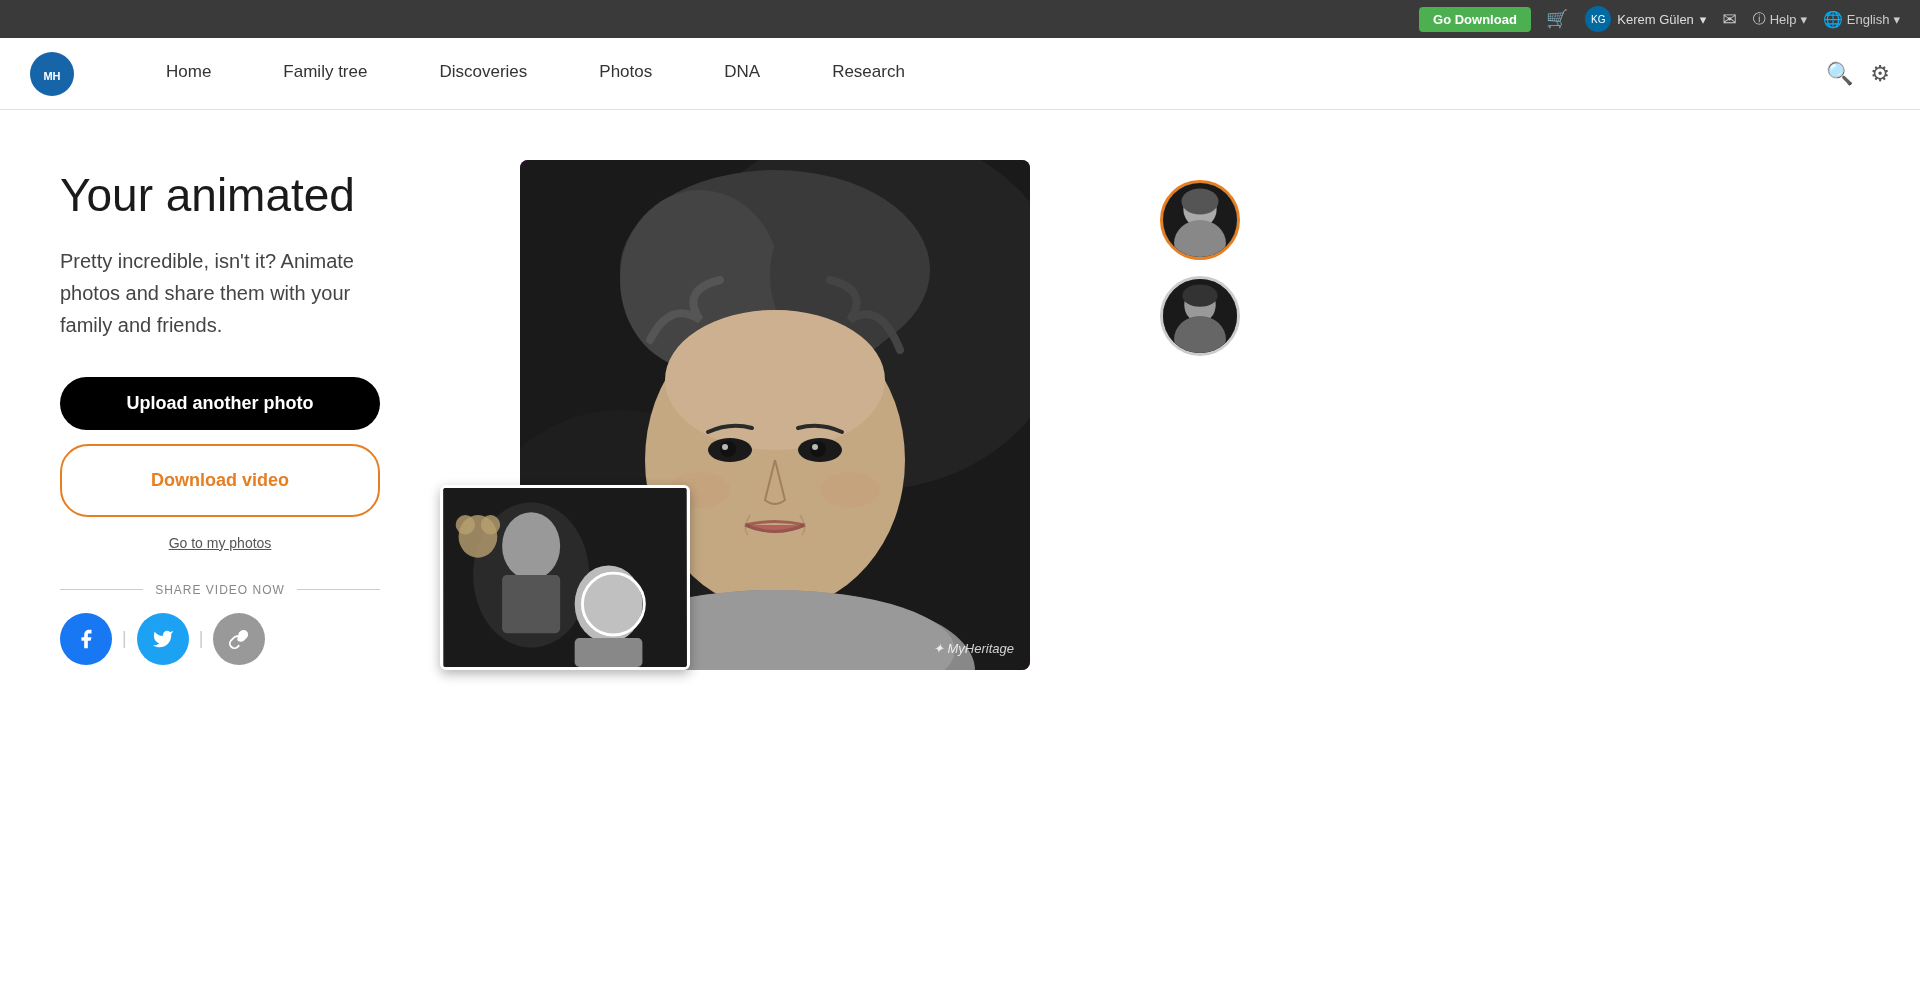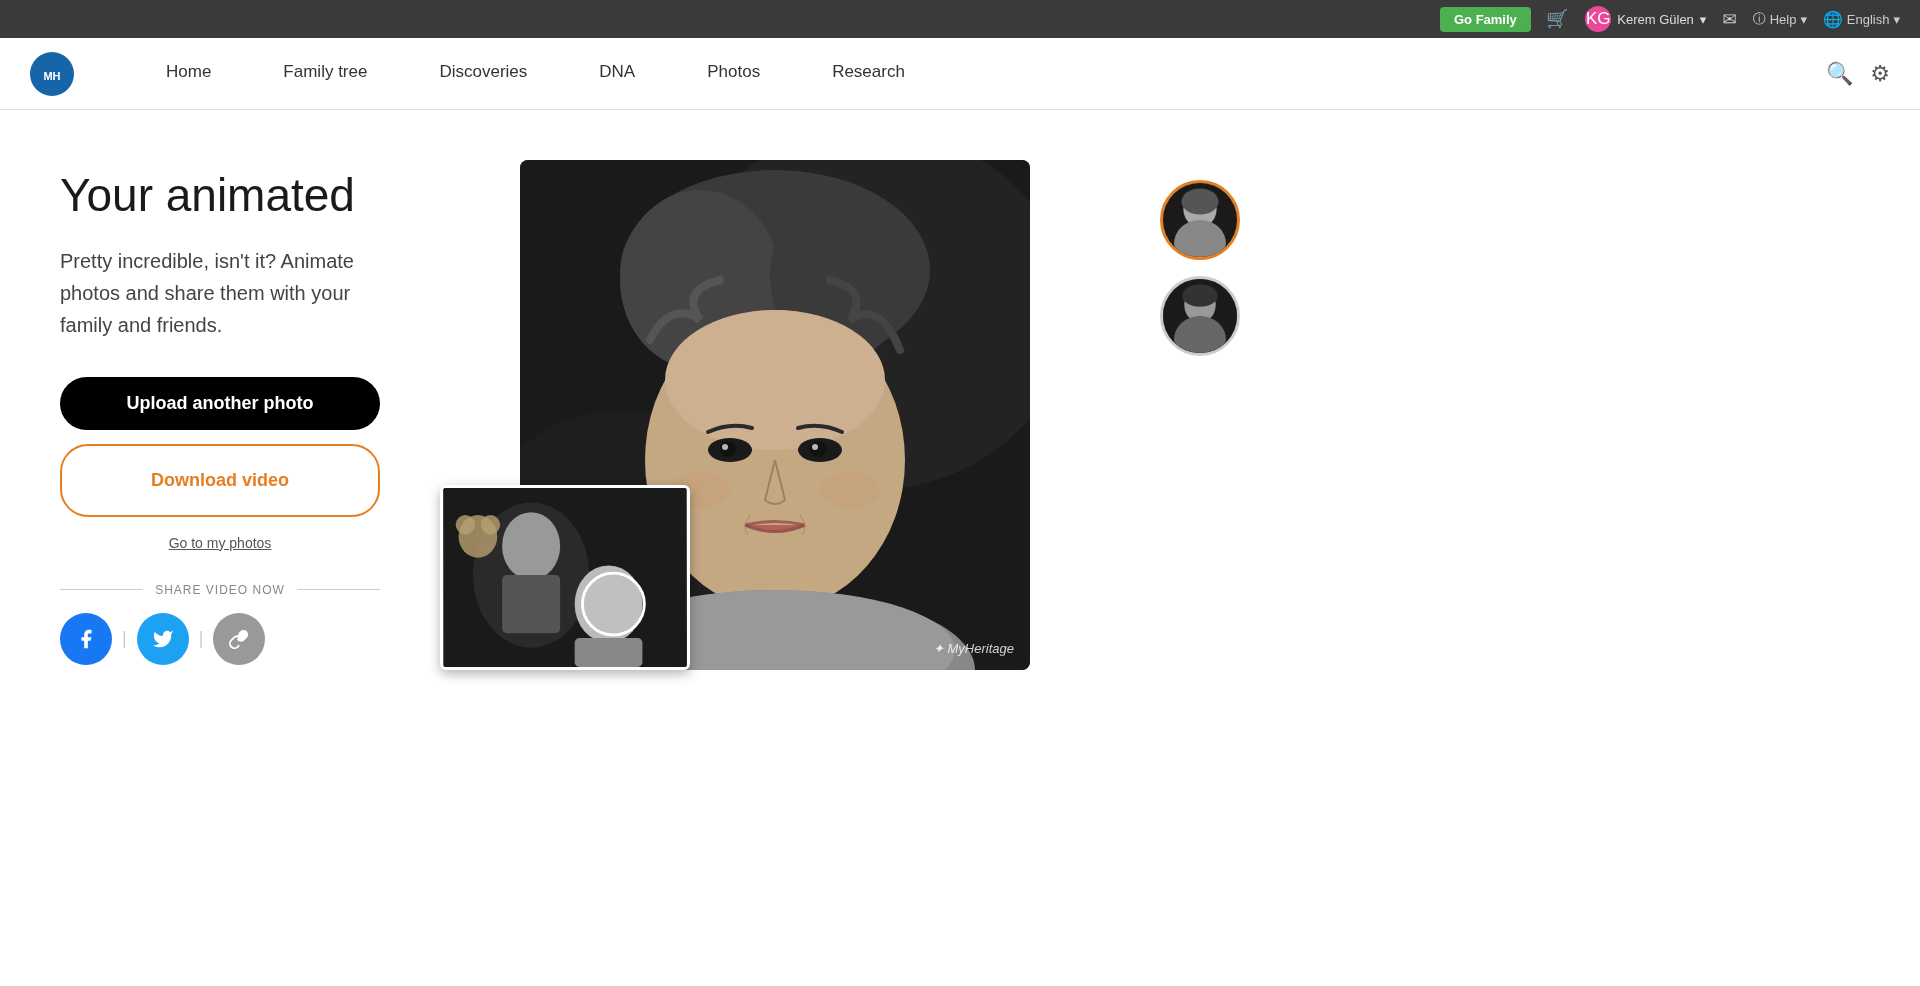--- a/index.html
+++ b/index.html
@@ -35,26 +35,26 @@
       align-items: center;
       gap: 6px;
       color: #ddd;
       font-size: 13px;
       cursor: pointer;
     }
     .top-bar-user-avatar {
       width: 26px;
       height: 26px;
       border-radius: 50%;
-      background: #ec4899;
+      background: #0369a1;
       display: flex;
       align-items: center;
       justify-content: center;
       color: #fff;
-      font-size: 17px;
+      font-size: 10px;
     }
     .top-bar-help {
       display: flex;
       align-items: center;
       gap: 4px;
       color: #ccc;
       font-size: 13px;
       cursor: pointer;
     }
     .top-bar-mail {
@@ -326,21 +326,21 @@
     
     .face-svg {
       position: absolute;
       top: 0; left: 0; width: 100%; height: 100%;
     }
   </style>
 </head>
 <body>
 
 <div class="top-bar">
-  <button class="top-bar-premium">Go Family</button>
+  <button class="top-bar-premium">Go Download</button>
   <span class="top-bar-icon">🛒</span>
   <div class="top-bar-user">
     <div class="top-bar-user-avatar">KG</div>
     <span>Kerem Gülen</span>
     <span>▾</span>
   </div>
   <span class="top-bar-mail">✉</span>
   <div class="top-bar-help">
     <span>ⓘ</span>
     <span>Help</span>
@@ -357,22 +357,22 @@
   <div class="nav-logo">
     <svg class="nav-logo-icon" viewBox="0 0 44 44" xmlns="http://www.w3.org/2000/svg">
       <circle cx="22" cy="22" r="22" fill="#1565a8"></circle>
       <text x="22" y="28" text-anchor="middle" fill="#fff" font-size="11" font-family="Arial" font-weight="bold">MH</text>
     </svg>
   </div>
   <div class="nav-links">
     <a class="nav-link">Home</a>
     <a class="nav-link">Family tree</a>
     <a class="nav-link">Discoveries</a>
+    <a class="nav-link">Photos</a>
     <a class="nav-link">DNA</a>
-    <a class="nav-link">Photos</a>
     <a class="nav-link">Research</a>
   </div>
   <div class="nav-right">
     <span class="nav-search-icon">🔍</span>
     <span class="nav-settings-icon">⚙</span>
   </div>
 </nav>
 
 <div class="main-content">
 

